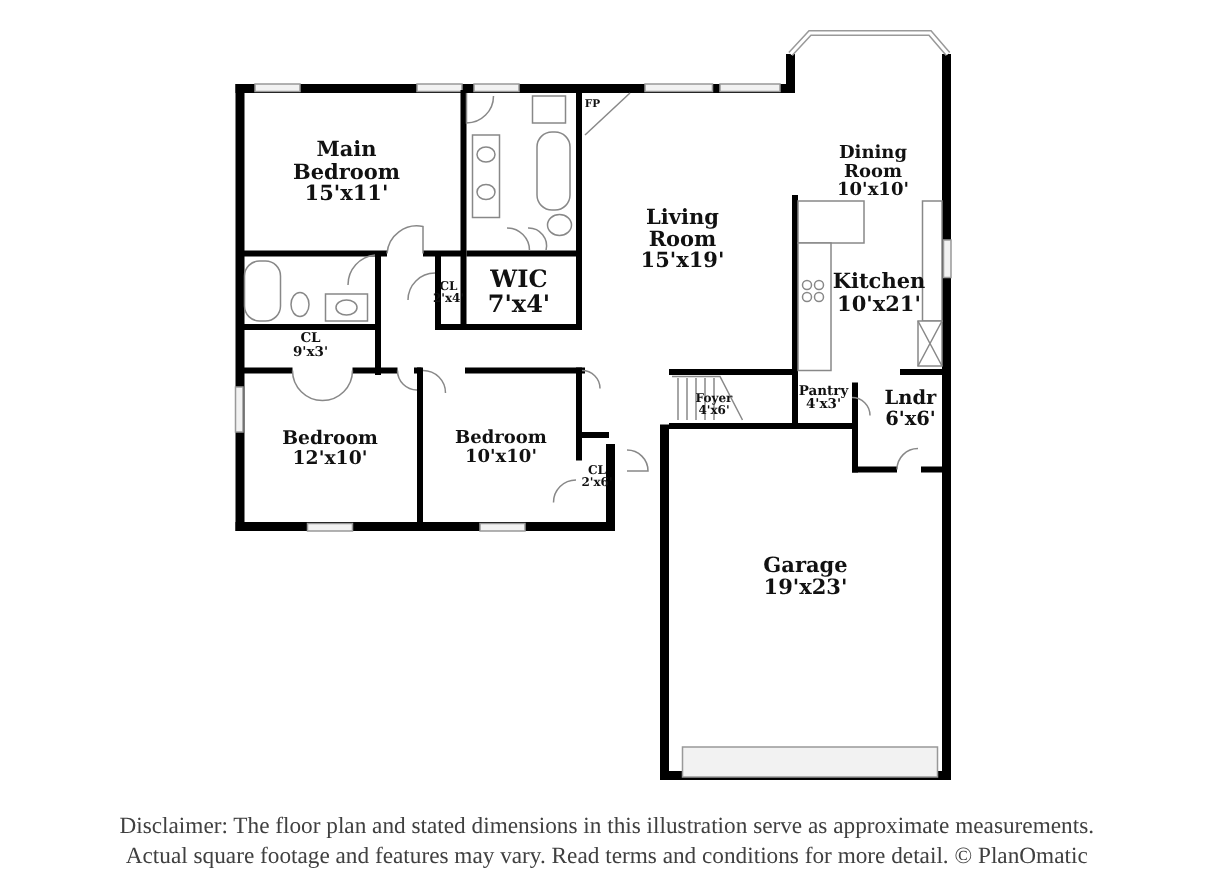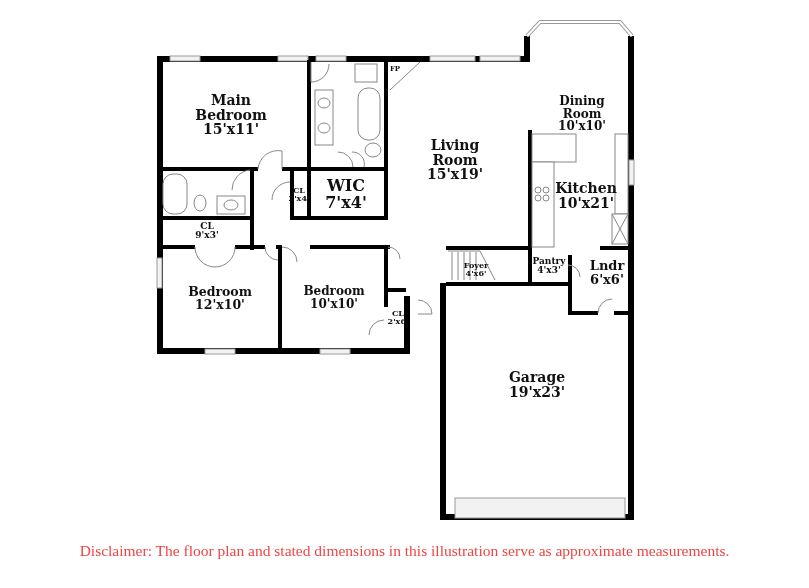--- a/index.html
+++ b/index.html
@@ -7,21 +7,21 @@
     #plan { position: absolute; left: 0; top: 0; }
     .wall { fill: #000; }
     .win { fill: #f2f2f2; stroke: #999; stroke-width: 1; }
     .fix { fill: #fff; stroke: #888; stroke-width: 1; }
     .door { fill: none; stroke: #888; stroke-width: 1; }
     .room-label { position: absolute; text-align: center; color: #111; font-weight: bold; line-height: 1.05; transform: translateX(-50%); white-space: nowrap; }
     .room-label .name, .room-label .dim { display: block; }
     .lg { font-size: 14px; }
     .sm { font-size: 9px; }
     .xs { font-size: 8px; }
-    .disclaimer { position: absolute; left: 0; width: 809px; top: 541px; text-align: center; font-family: "Liberation Serif", serif; font-size: 15.5px; color: #ef4444; line-height: 20px; }
+    .disclaimer { position: absolute; left: 0; width: 809px; top: 541px; text-align: center; font-family: "Liberation Serif", serif; font-size: 15.5px; color: #404040; line-height: 20px; }
   </style>
 </head>
 <body>
 
 <svg id="plan" width="809" height="588" viewBox="0 0 809 588">
 
   <g>
     <rect class="wall" x="157" y="56" width="6" height="298"></rect>
     <rect class="wall" x="157" y="56" width="370" height="6"></rect>
     <rect class="wall" x="524" y="36" width="6" height="26"></rect>
@@ -195,13 +195,14 @@
   <span class="name">Garage</span>
   <span class="dim">19'x23'</span>
 </div>
 
 <div class="room-label" style="left:395px; top:65px; font-size:7px;">
   <span>FP</span>
 </div>
 
 <div class="disclaimer">
   <div>Disclaimer: The floor plan and stated dimensions in this illustration serve as approximate measurements.</div>
+  <div>Actual square footage and features may vary. Read terms and conditions for more detail. © PlanOmatic</div>
 </div>
 
 </body></html>

